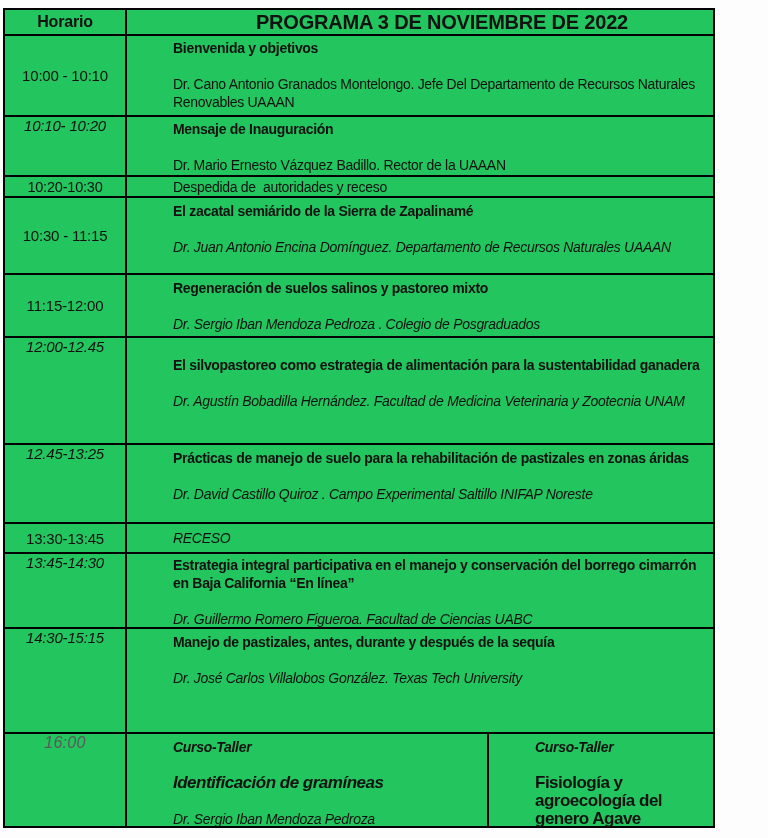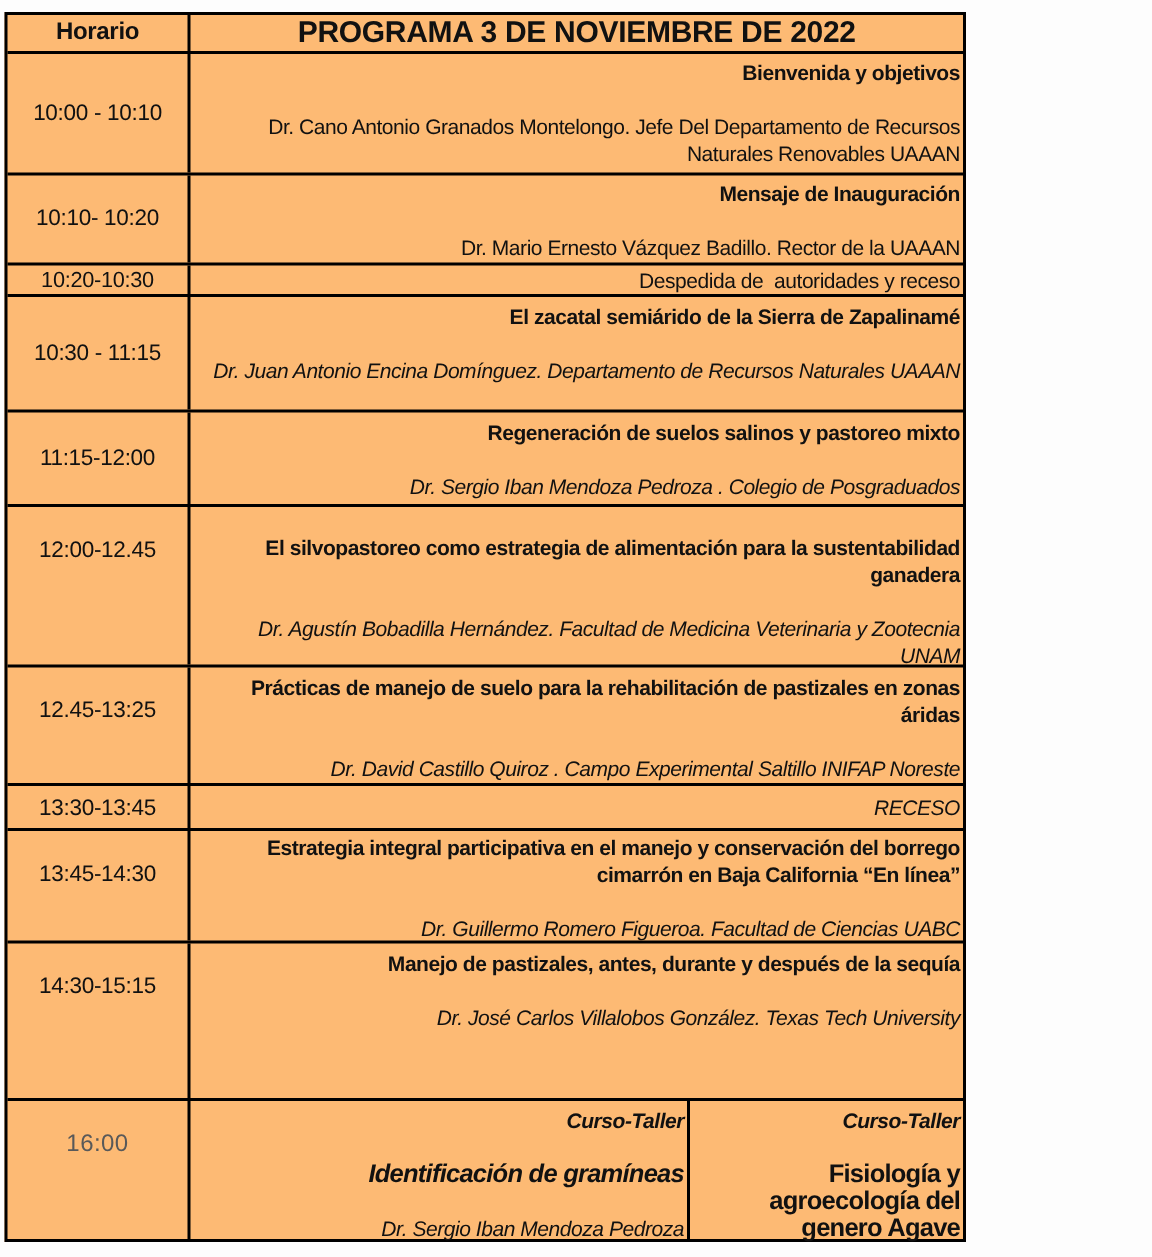--- a/index.html
+++ b/index.html
@@ -1,36 +1,36 @@
 <!DOCTYPE html>
 <html><head>
 <meta charset="utf-8">
 <style>
   * { margin:0; padding:0; box-sizing:border-box; }
   html,body { width:768px; height:838px; background:#fdfdfd; font-family:"Liberation Sans","DejaVu Sans",sans-serif; color:#111; }
   .page { position:relative; width:768px; height:838px; overflow:hidden; }
-  .program-table { position:absolute; left:3px; top:8px; width:641px; border:2px solid #000; background:#fdba74; }
+  .program-table { position:absolute; left:3px; top:8px; width:712px; border:2px solid #000; background:#22c55e; }
   .row { display:flex; border-bottom:2px solid #000; }
   .row:last-child { border-bottom:none; }
   .tcell { width:122px; border-right:2px solid #000; display:flex; flex-direction:column; align-items:center; font-size:15px; letter-spacing:-0.2px; white-space:pre; }
   .tcell.vcenter { justify-content:center; }
-  .tcell.vtop { padding-top:20px; }
-  .ccell { flex:1; display:flex; flex-direction:column; align-items:center; text-align:right; padding:0 2px; }
+  .tcell.vtop { padding-top:0;font-style:italic; }
+  .ccell { flex:1; display:flex; flex-direction:column; align-items:center; text-align:left; padding:0 2px;margin-left:44px; }
   .ccell.vcenter { justify-content:center; }
   .line { line-height:18px; font-size:14px; letter-spacing:-0.3px; white-space:pre-wrap; width:100%; }
   .sp { height:18px; flex:none; }
   .b { font-weight:bold; }
   .i { font-style:italic; }
   .bi { font-weight:bold; font-style:italic; }
   
   .h-head { height:26px; }
   .h-r0 { height:81px; }  .h-r1 { height:60px; }  .h-r2 { height:21px; }
   .h-r3 { height:77px; }  .h-r4 { height:63px; }  .h-r5 { height:107px; }
-  .h-r6 { height:79px; }  .h-r7 { height:30px; }  .h-r8 { height:75px;gap:31px; }
-  .h-r9 { height:105px; } .h-wk { height:92px;gap:15px; }
+  .h-r6 { height:79px; }  .h-r7 { height:30px; }  .h-r8 { height:75px; }
+  .h-r9 { height:105px; } .h-wk { height:92px; }
   
   .head-time { font-size:16px; font-weight:bold; letter-spacing:-0.2px; }
   .head-title { font-size:20px; font-weight:bold; letter-spacing:-0.2px; line-height:22px; }
   
   .h-r2 .ccell .line { line-height:16px; }
   .h-r2 .tcell { font-size:14.5px; }
   
   .pt2 { padding-top:2px; } .pt3 { padding-top:3px; } .pt4 { padding-top:4px; } .pt6 { padding-top:18px; }
   
   .wk-left { width:318px; flex:none; border-right:2px solid #000; }

